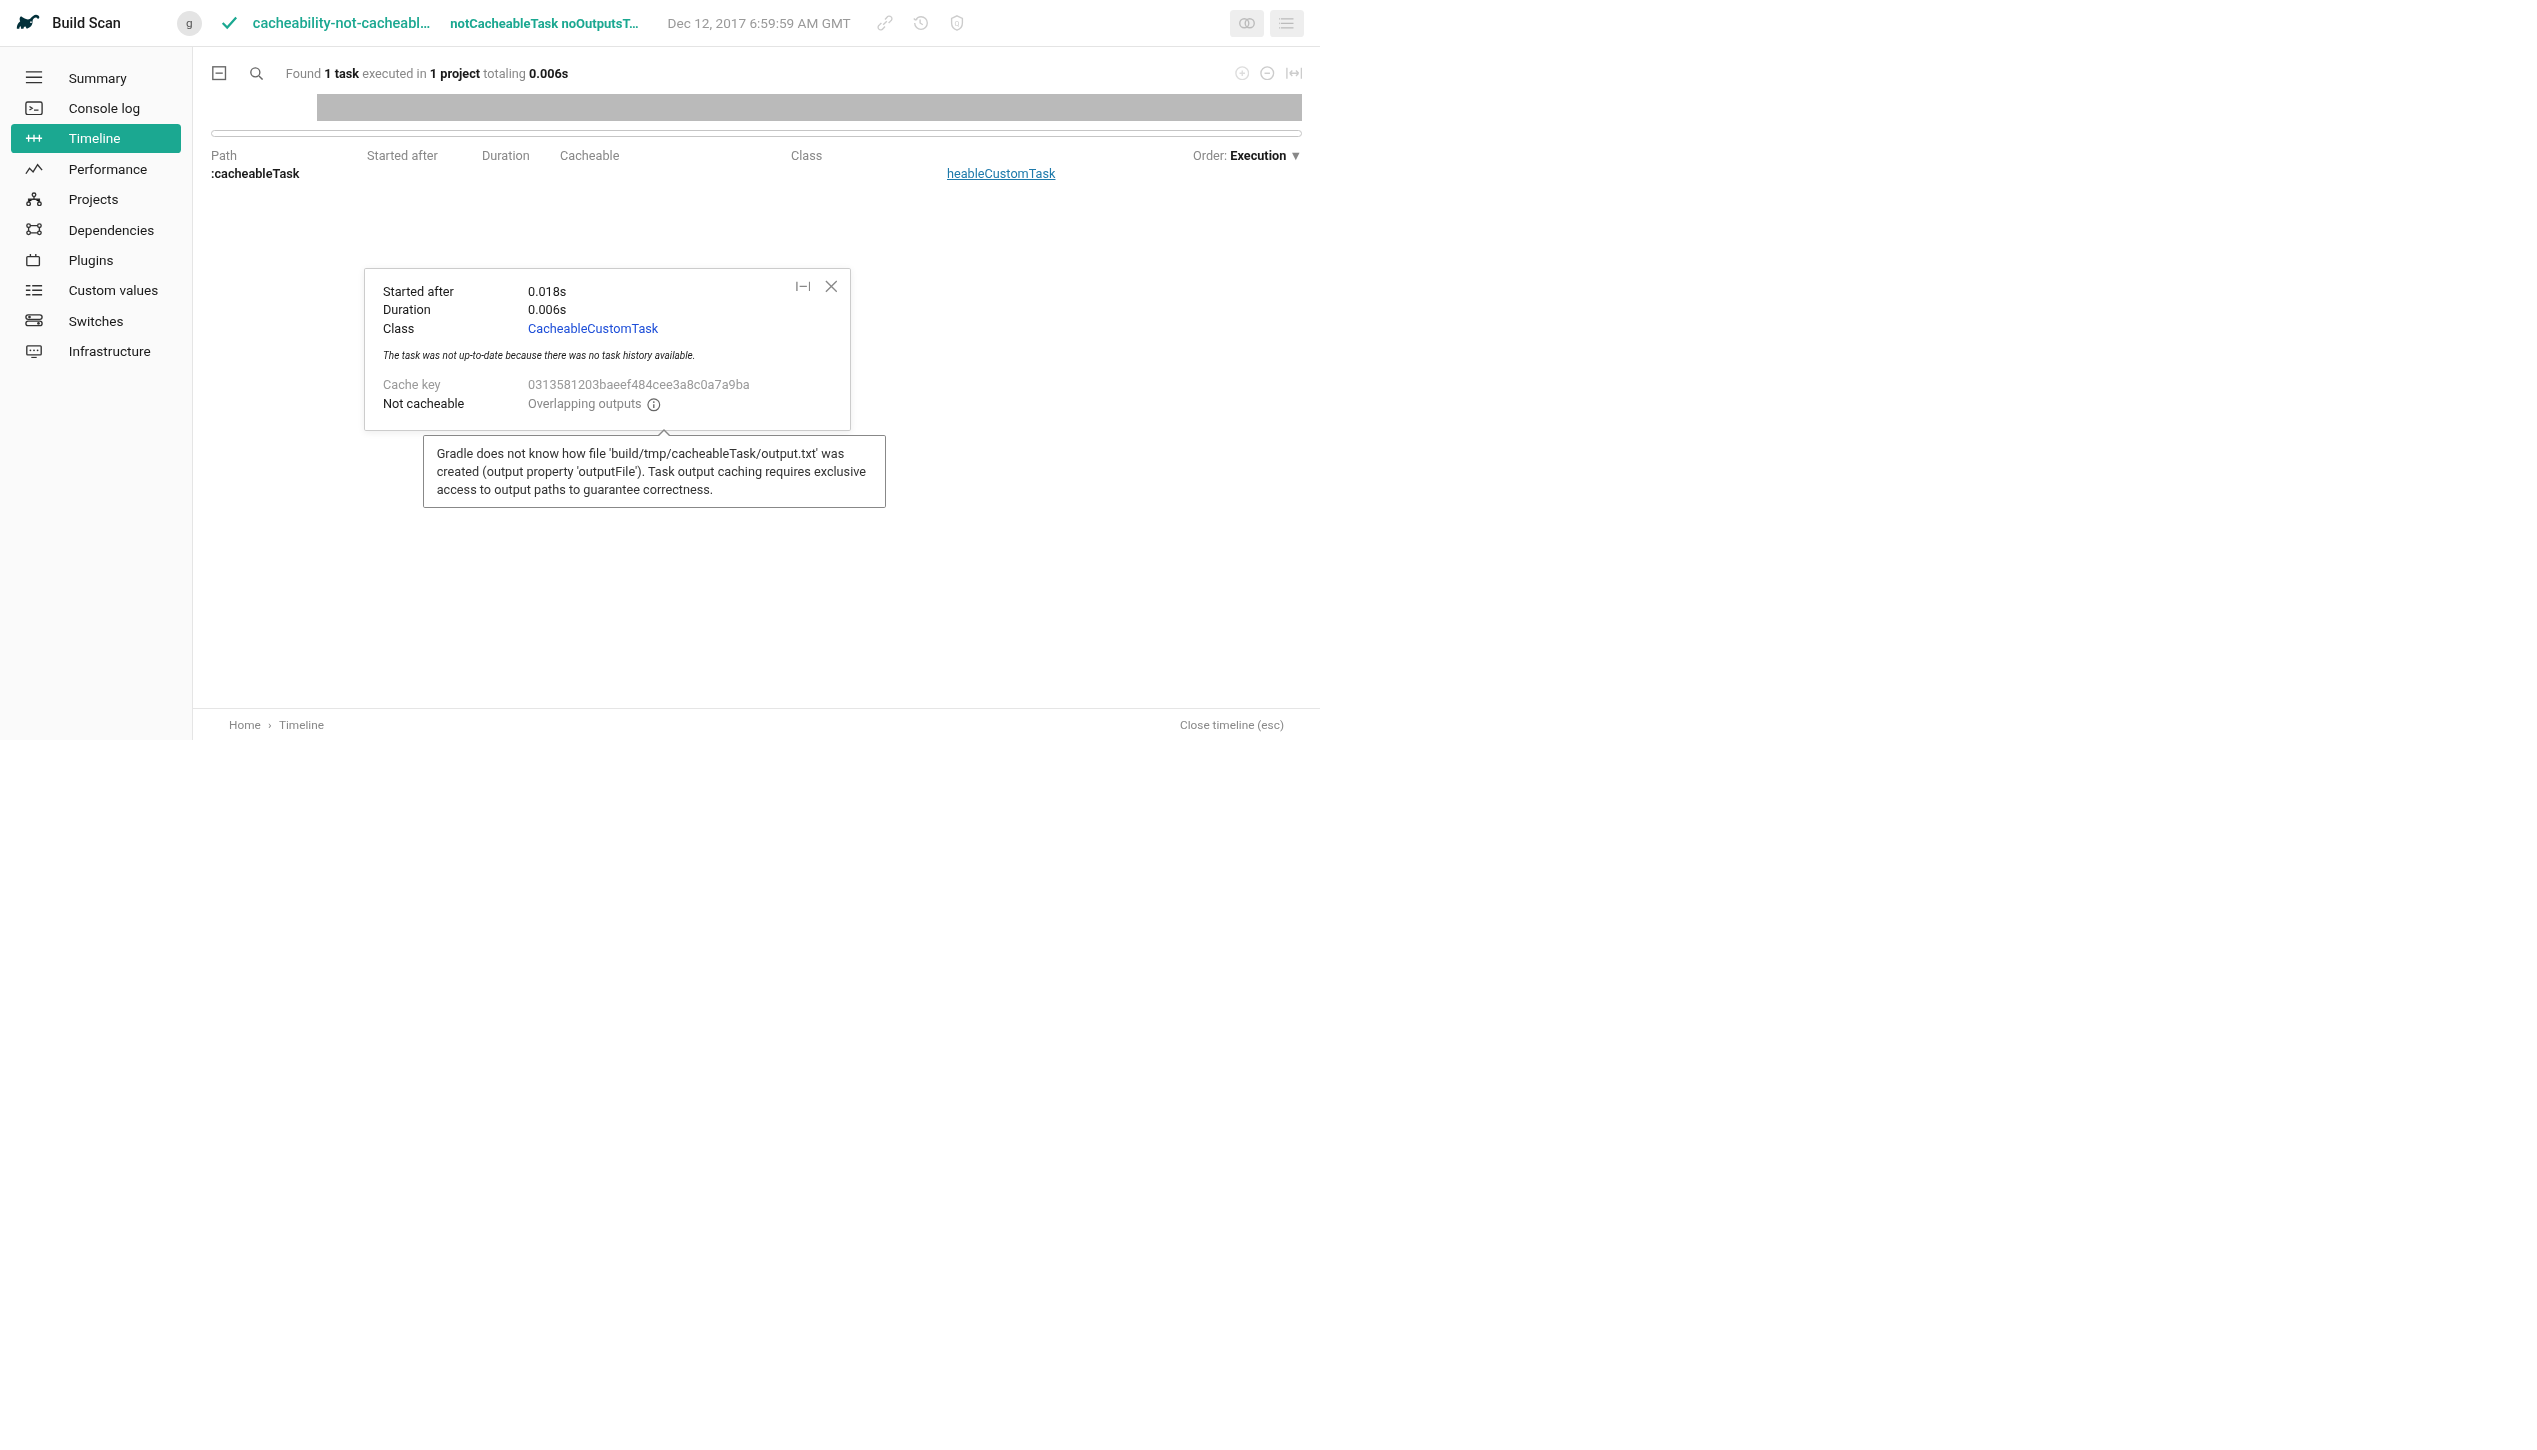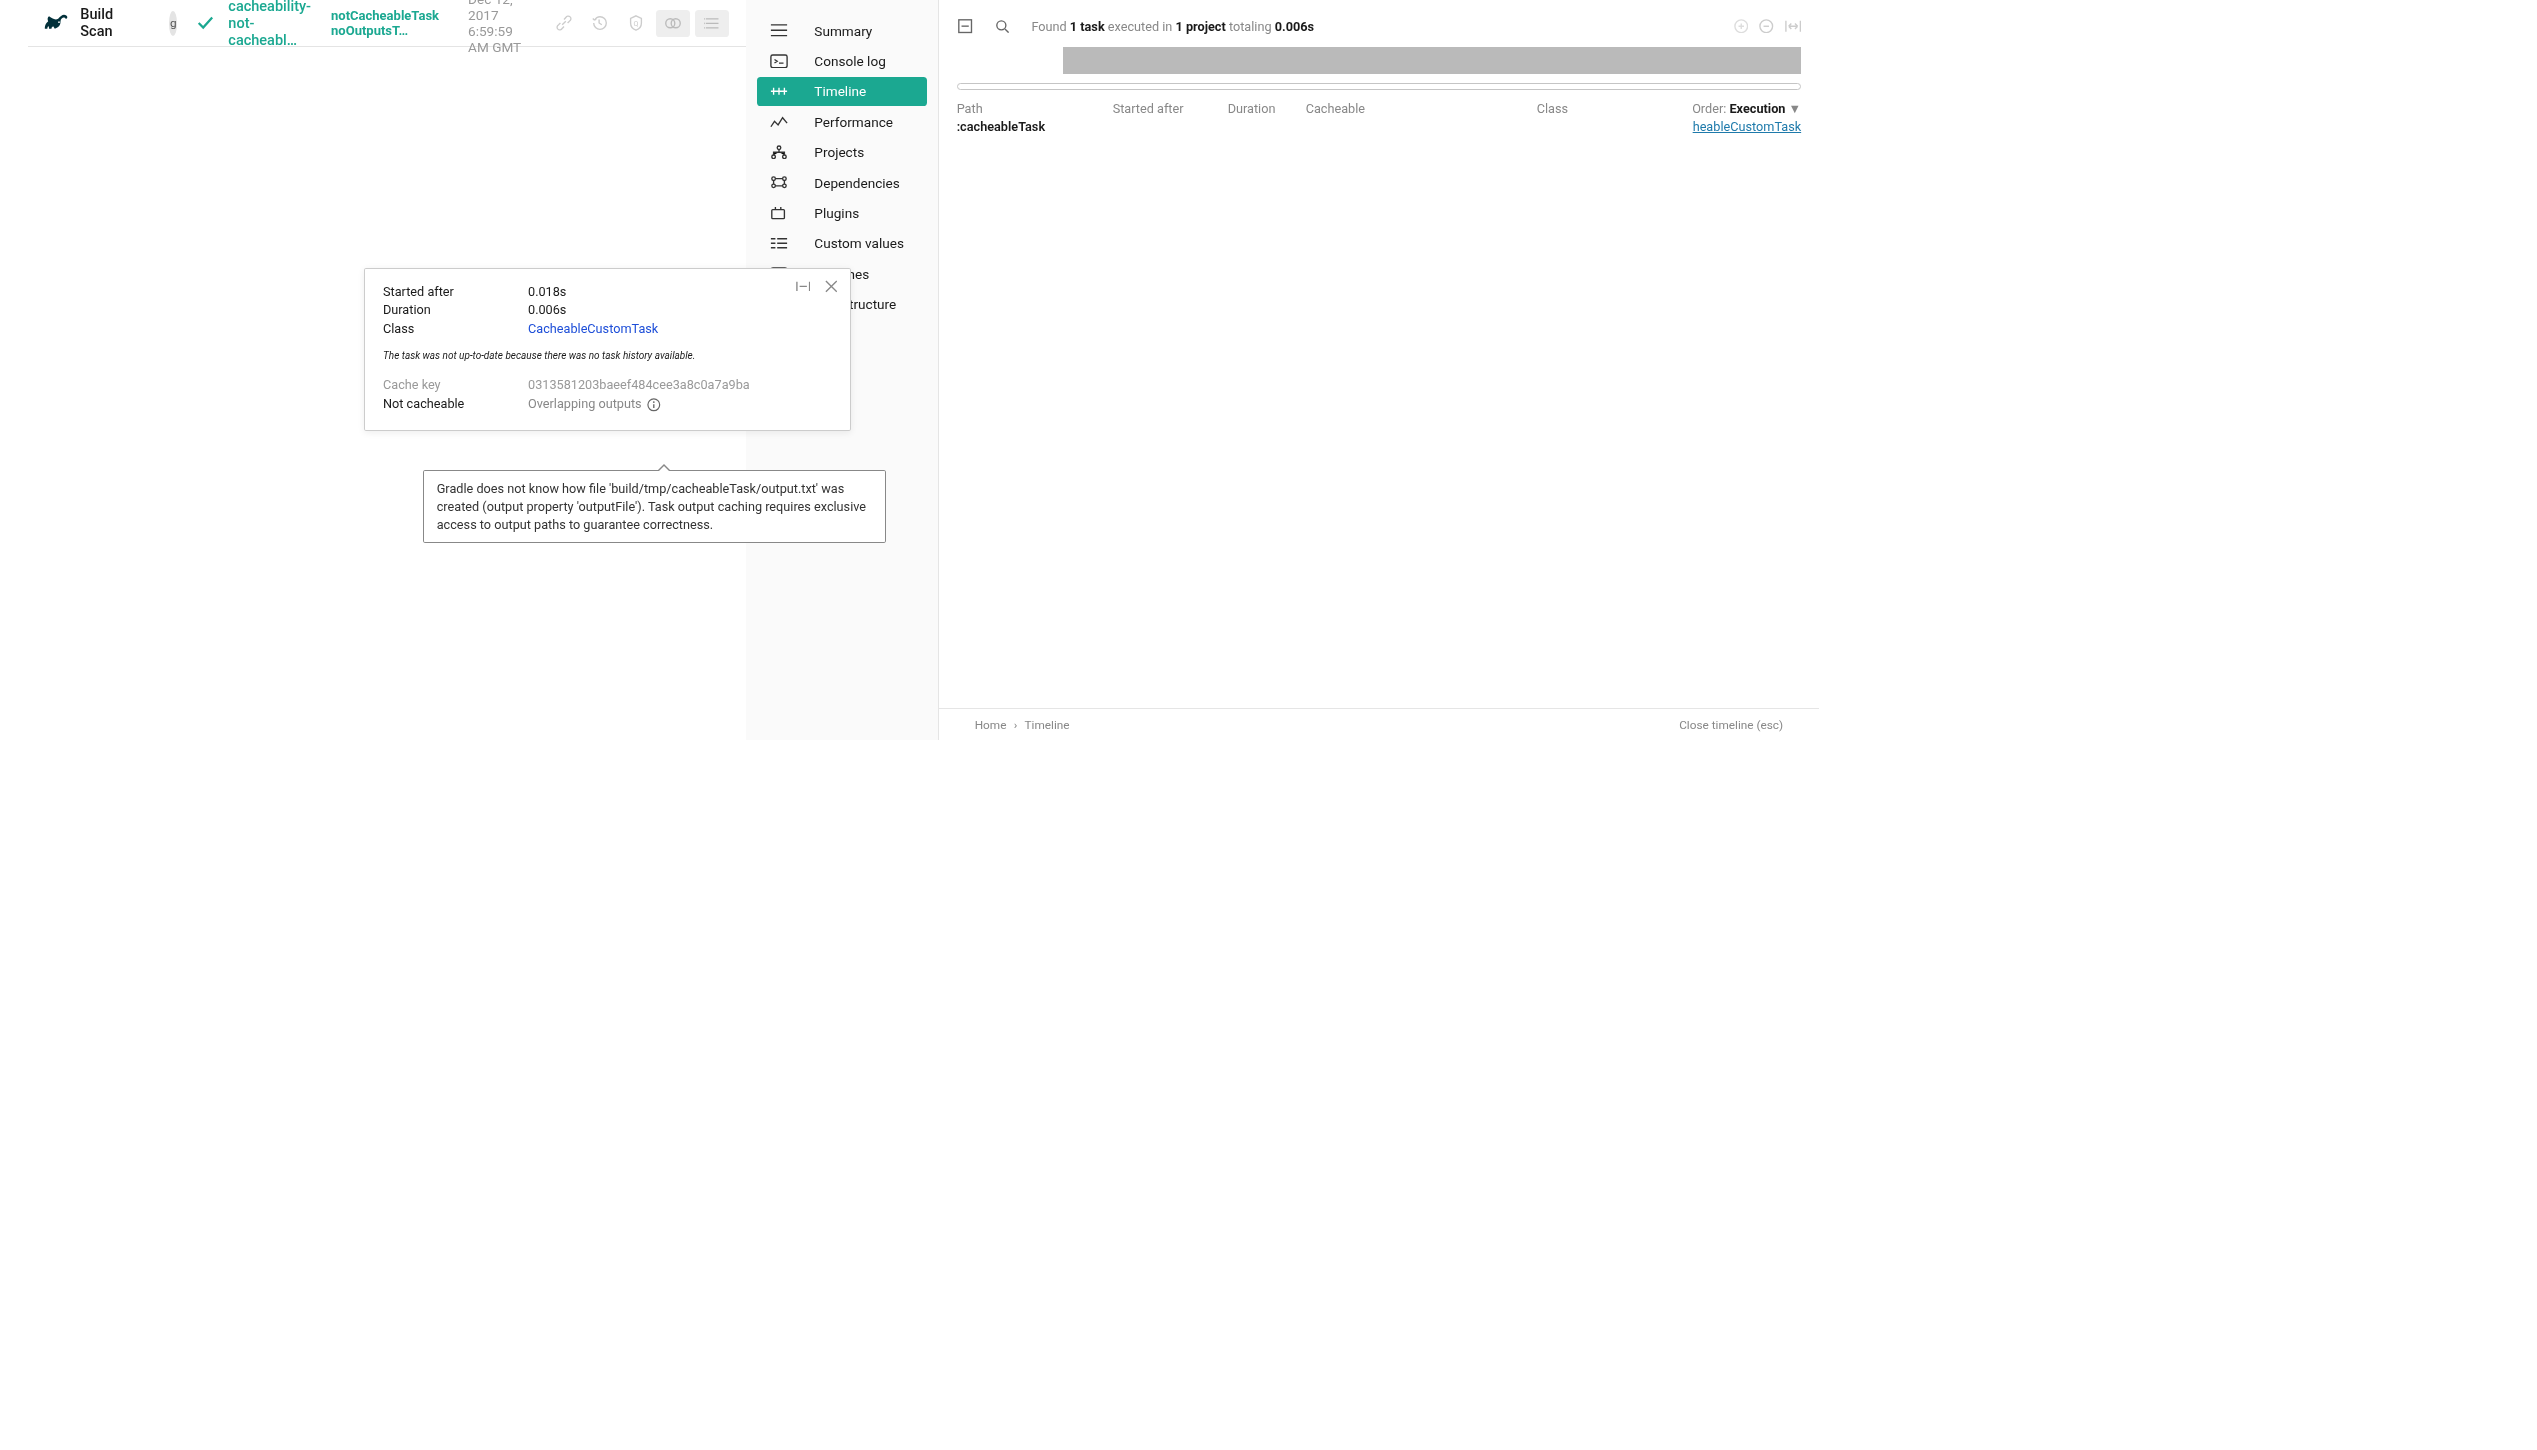--- a/index.html
+++ b/index.html
@@ -1,18 +1,18 @@
 <!DOCTYPE html>
 <html style="font-size:14.5px"><head>
   <meta charset="utf-8">
   <style>
     * { margin: 0; padding: 0; box-sizing: border-box; }
     body { font-family: -apple-system, BlinkMacSystemFont, "Segoe UI", Roboto, sans-serif; font-size: 12.7px; color: #1a1a1a; background: #fff; overflow: hidden; }
     
-    .app { width: 1320px; height: 740px; display: flex; flex-direction: row; margin-left: 28px; }
+    .app { width: 1320px; height: 740px; display: flex; flex-direction: column; }
     
     
     .header { height: 47px; display: flex; align-items: center; padding: 0 16.3px; border-bottom: 0.9px solid #e4e4e4; background: #fff; gap: 11px; }
     .logo { width: 25px; height: 22px; color: #02303a; display: flex; align-items: center; }
     .brand { font-size: 14.5px; font-weight: 500; color: #1a1a1a; margin-right: 45px; }
     .user-badge { width: 25px; height: 25px; border-radius: 50%; background: #e4e4e4; display: flex; align-items: center; justify-content: center; color: #555; font-size: 11.8px; }
     .check-icon { color: #1ba891; margin-left: 7.3px; }
     .build-name { color: #1ba891; font-size: 14.5px; font-weight: 500; margin-left: 3.6px; }
     .tasks-string { color: #1ba891; font-size: 13px; font-weight: 700; margin-left: 9px; }
     .timestamp { color: #999; font-size: 13.6px; margin-left: 18px; }
@@ -69,21 +69,21 @@
     .popover-actions { position: absolute; top: 11px; right: 12.7px; display: flex; gap: 14.5px; color: #888; }
     .kv-row { display: flex; margin-bottom: 3.6px; font-size: 12.7px; }
     .kv-label { width: 145px; color: #1a1a1a; }
     .kv-value { color: #1a1a1a; }
     .kv-value.link { color: #1d4ed8; }
     .popover-msg { margin: 14.5px 0 16.3px; font-size: 10px; font-style: italic; }
     .kv-muted .kv-label, .kv-muted .kv-value { color: #999; }
     .info-icon { display: inline-flex; margin-left: 5.4px; vertical-align: middle; }
     
     
-    .tooltip { position: absolute; left: 423px; top: 470px; width: 463px; background: #fff; border: 0.9px solid #888; border-radius: 1.8px; padding: 9px 12.7px; font-size: 12.7px; color: #333; line-height: 1.4; }
+    .tooltip { position: absolute; left: 423px; top: 435px; width: 463px; background: #fff; border: 0.9px solid #888; border-radius: 1.8px; padding: 9px 12.7px; font-size: 12.7px; color: #333; line-height: 1.4; }
     .tooltip:before { content: ''; position: absolute; top: -7.3px; left: 233px; border: 7.3px solid transparent; border-bottom-color: #888; border-top: none; }
     .tooltip:after { content: ''; position: absolute; top: -5.4px; left: 234px; border: 6.3px solid transparent; border-bottom-color: #fff; border-top: none; }
     
     
     .footer { height: 32px; border-top: 0.9px solid #e5e5e5; display: flex; align-items: center; padding: 0 36px; font-size: 11.8px; color: #888; }
     .footer-right { margin-left: auto; }
     
     svg { display: block; }
   </style>
 </head>

